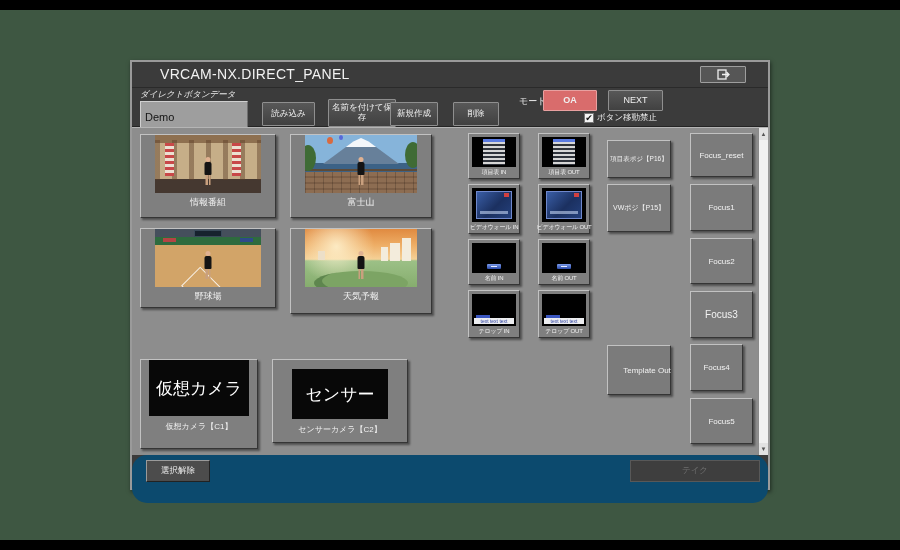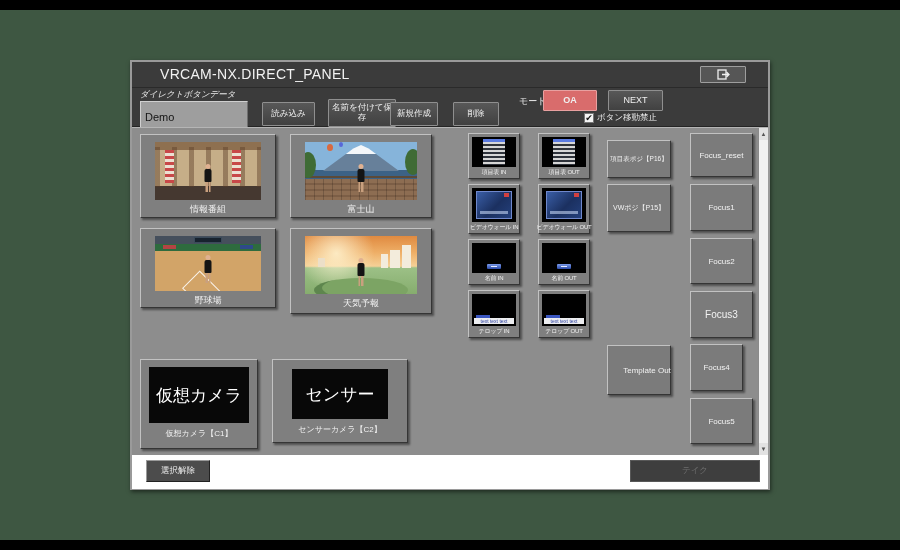--- a/index.html
+++ b/index.html
@@ -37,21 +37,21 @@
   .locklabel { color:#eee; font-size:8.5px; }
 
   
   .content { position:relative; height:328px; background:#8d8d8d; border-top:1px solid #b5b5b5; }
 
   .cbtn { position:absolute; background:#7f7f7f; border:1px solid;
           border-color:#c2c2c2 #353535 #353535 #c2c2c2; box-shadow:2px 2px 2px rgba(0,0,0,.45);
           display:flex; flex-direction:column; align-items:center; }
   .cbtn .blabel { color:#f2f2f2; font-size:9px; margin-top:3px; white-space:nowrap; }
 
-  .thumb { position:relative; overflow:hidden; background:#000; margin-top:7px; }
+  .thumb { position:relative; overflow:hidden; background:#000; }
   .scene .thumb { width:106px; height:58px; }
   .s2 .thumb, .s4 .thumb { width:112px; height:58px; }
 
   
   .art-studio { background:linear-gradient(180deg,#8e7050 0 14%,#c6ae88 14% 76%,#453830 76% 100%); }
   .pillars { position:absolute; left:0; top:8%; width:100%; height:70%;
              background:repeating-linear-gradient(90deg, rgba(92,62,40,.45) 0 5px, transparent 5px 17px); }
   .stripecol { position:absolute; top:14%; width:9px; height:56%;
                background:repeating-linear-gradient(180deg,#c84848 0 3px,#ece0d2 3px 6px); }
   .stripecol.l { left:9%; } .stripecol.r { right:19%; }
@@ -124,21 +124,21 @@
              color:#f2f2f2; display:flex; align-items:center; justify-content:center; text-align:center;
              font-size:7.5px; white-space:nowrap; }
 
   
   .scrollbar { position:absolute; top:0; right:0; bottom:0; width:10px; background:#f1f1f1; border-left:1px solid #8a8a8a; }
   .scr { position:absolute; width:100%; height:12px; background:#e2e2e2; color:#555; font-size:6px;
          text-align:center; line-height:12px; }
   .scr.up { top:0; } .scr.down { bottom:0; }
 
   
-  .footer { position:relative; height:34px; background:#ffffff; }
+  .footer { position:relative; height:48px; background:#0c4a6e;border-radius:15px; }
   .btn-deselect { position:absolute; left:14px; top:5px; width:64px; height:22px; background:#4c4c4c;
                   border:1px solid; border-color:#9a9a9a #222 #222 #9a9a9a; color:#f0f0f0; font-size:8.5px;
                   display:flex; align-items:center; justify-content:center; }
   .btn-take { position:absolute; right:8px; top:5px; width:130px; height:22px; background:#3e3e3e;
               border:1px solid #585858; color:#6e6e6e; font-size:8.5px;
               display:flex; align-items:center; justify-content:center; }
 
   svg { display:block; }
 </style>
 </head>

